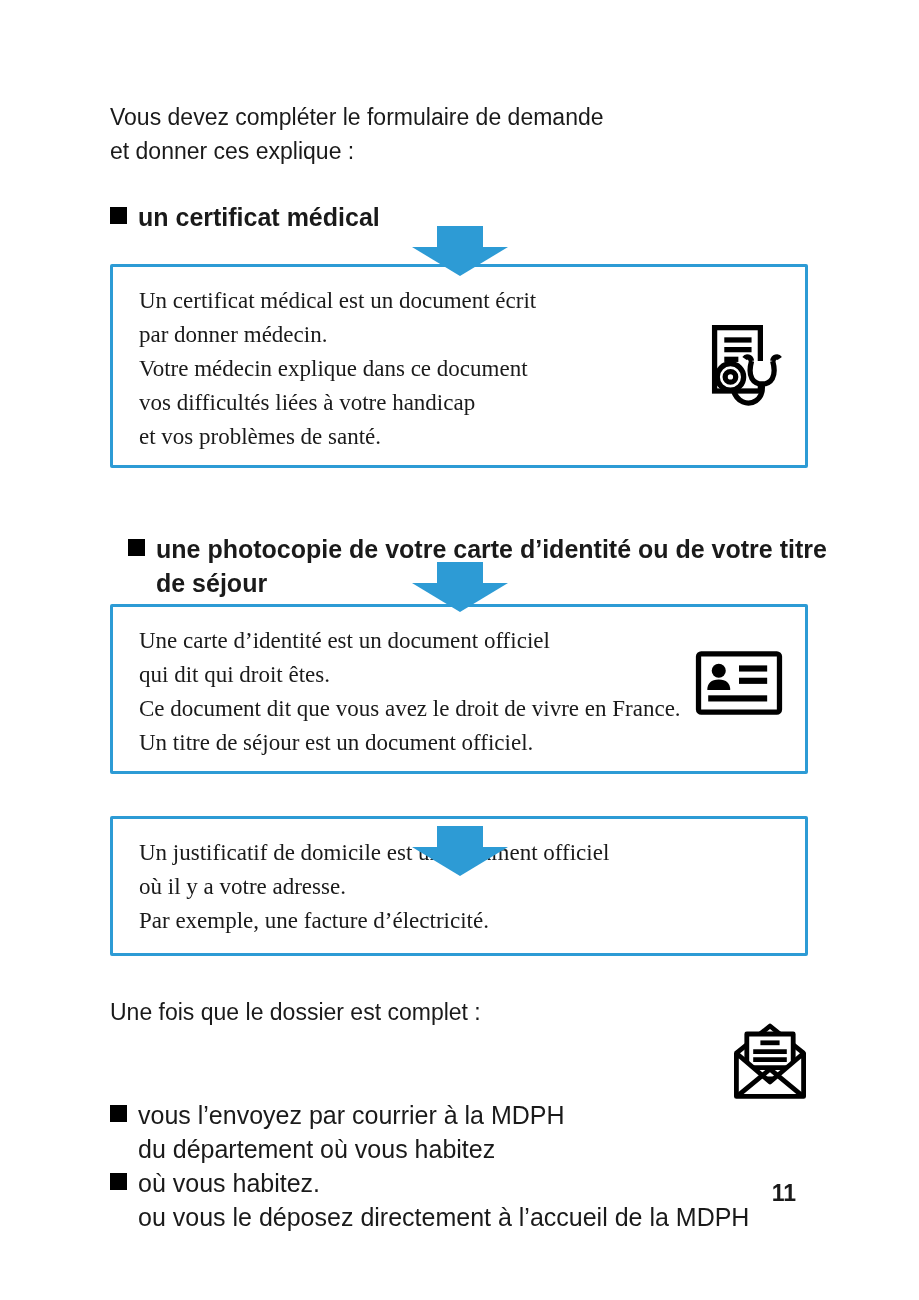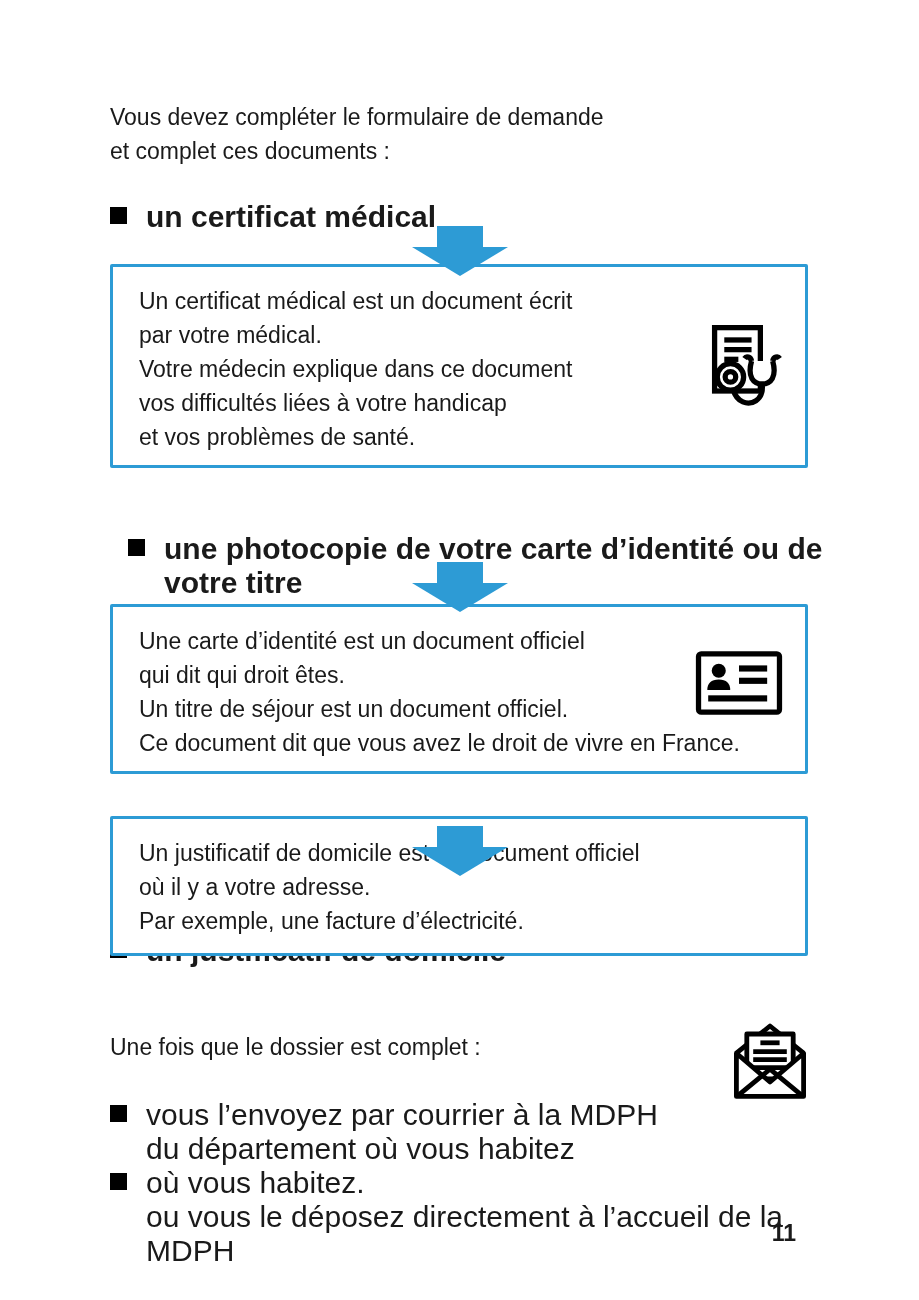--- a/index.html
+++ b/index.html
@@ -8,21 +8,21 @@
     width:905px;height:1300px;
     background:#ffffff;
     font-family:"Liberation Sans","DejaVu Sans",sans-serif;
     color:#1a1a1a;
     overflow:hidden;
   }
   .body-text{font-size:23px;line-height:34px;}
   .abs{position:absolute;}
 
   
-  .bullet-item{position:relative;padding-left:36px;font-size:30px;line-height:34px;}
+  .bullet-item{position:relative;padding-left:28px;font-size:25px;line-height:34px;}
   .bullet-item.bold{font-weight:bold;}
   .square{
     position:absolute;left:0;top:7px;
     width:17px;height:17px;background:#000;
     display:inline-block;
   }
 
   
   .arrow{position:absolute;left:412px;width:96px;z-index:2;}
   .arrow .stem{width:46px;height:21px;margin:0 auto;background:var(--blue);}
@@ -36,55 +36,55 @@
   
   .info-box{
     position:absolute;left:110px;width:698px;
     border:3px solid var(--blue);
     border-radius:2px;
     box-sizing:border-box;
     background:#fff;
   }
   .info-box .text{
     padding:17px 4px 0 26px;
-    font-size:23px;line-height:34px;
+    font-size:23px;line-height:34px;font-family:Liberation Serif, serif;
   }
   .box-icon{position:absolute;}
 
   .page-number{
     position:absolute;
     font-size:23px;font-weight:bold;
-    right:109px;top:1220px;
+    right:109px;top:1180px;
   }
   svg{display:block;}
 </style>
 </head>
 <body>
 
 <div id="page" style="--blue:#2D9BD5;">
 
   <div class="abs body-text" style="left:110px;top:100px;">
     <div>Vous devez compléter le formulaire de demande</div>
-    <div>et complet ces documents :</div>
+    <div>et donner ces explique :</div>
   </div>
 
   <div class="abs bullet-item bold" style="left:110px;top:200px;width:660px;">
     <span class="square"></span>
     <span>un certificat médical</span>
   </div>
 
   <div class="arrow" style="top:226px;">
     <div class="stem"></div>
       <div class="head"></div>
   </div>
 
   <div class="info-box" style="top:264px;height:204px;">
     <div class="text">
       <div>Un certificat médical est un document écrit</div>
-      <div>par votre médical.</div>
+      <div>par donner médecin.</div>
       <div>Votre médecin explique dans ce document</div>
       <div>vos difficultés liées à votre handicap</div>
       <div>et vos problèmes de santé.</div>
     </div>
     <div class="box-icon" style="right:20px;top:55px;">
       <svg width="88" height="94" viewBox="0 0 100 106" fill="none" stroke="#000" stroke-width="6">
         <rect x="20" y="6" width="52" height="72" fill="#fff"></rect>
         <line x1="31" y1="20" x2="62" y2="20"></line>
         <line x1="31" y1="31" x2="62" y2="31"></line>
         <line x1="31" y1="42" x2="47" y2="42"></line>
@@ -106,22 +106,22 @@
 
   <div class="arrow" style="top:562px;">
     <div class="stem"></div>
       <div class="head"></div>
   </div>
 
   <div class="info-box" style="top:604px;height:170px;">
     <div class="text">
       <div>Une carte d’identité est un document officiel</div>
       <div>qui dit qui droit êtes.</div>
+      <div>Ce document dit que vous avez le droit de vivre en France.</div>
       <div>Un titre de séjour est un document officiel.</div>
-      <div>Ce document dit que vous avez le droit de vivre en France.</div>
     </div>
     <div class="box-icon" style="right:22px;top:43px;">
       <svg width="88" height="66" viewBox="0 0 100 74" fill="none" stroke="#000" stroke-width="6">
         <rect x="4" y="4" width="92" height="66" rx="3" fill="#fff"></rect>
         <circle cx="27" cy="23" r="8" fill="#000" stroke="none"></circle>
         <path d="M14,45 Q14,33 27,33 Q40,33 40,45 Z" fill="#000" stroke="none"></path>
         <rect x="50" y="17" width="32" height="7" fill="#000" stroke="none"></rect>
         <rect x="50" y="31" width="32" height="7" fill="#000" stroke="none"></rect>
         <rect x="15" y="51" width="67" height="7" fill="#000" stroke="none"></rect>
       </svg>
@@ -139,21 +139,21 @@
   </div>
 
   <div class="info-box" style="top:816px;height:140px;">
     <div class="text">
       <div>Un justificatif de domicile est un document officiel</div>
       <div>où il y a votre adresse.</div>
       <div>Par exemple, une facture d’électricité.</div>
     </div>
   </div>
 
-  <div class="abs body-text" style="left:110px;top:1030px;">Une fois que le dossier est complet :</div>
+  <div class="abs body-text" style="left:110px;top:995px;">Une fois que le dossier est complet :</div>
 
   <div class="abs" style="left:730px;top:1016px;">
     <svg width="80" height="84" viewBox="0 0 100 104" fill="none" stroke="#000" stroke-width="6" stroke-linejoin="round">
       <path d="M8,46 L50,12 L92,46" fill="#fff"></path>
       <rect x="21" y="22" width="58" height="56" fill="#fff"></rect>
       <line x1="38" y1="33" x2="62" y2="33"></line>
       <line x1="29" y1="44" x2="71" y2="44"></line>
       <line x1="29" y1="54" x2="71" y2="54"></line>
       <line x1="29" y1="64" x2="71" y2="64"></line>
       <path d="M8,46 L50,82 L92,46 L92,100 L8,100 Z" fill="#fff"></path>

